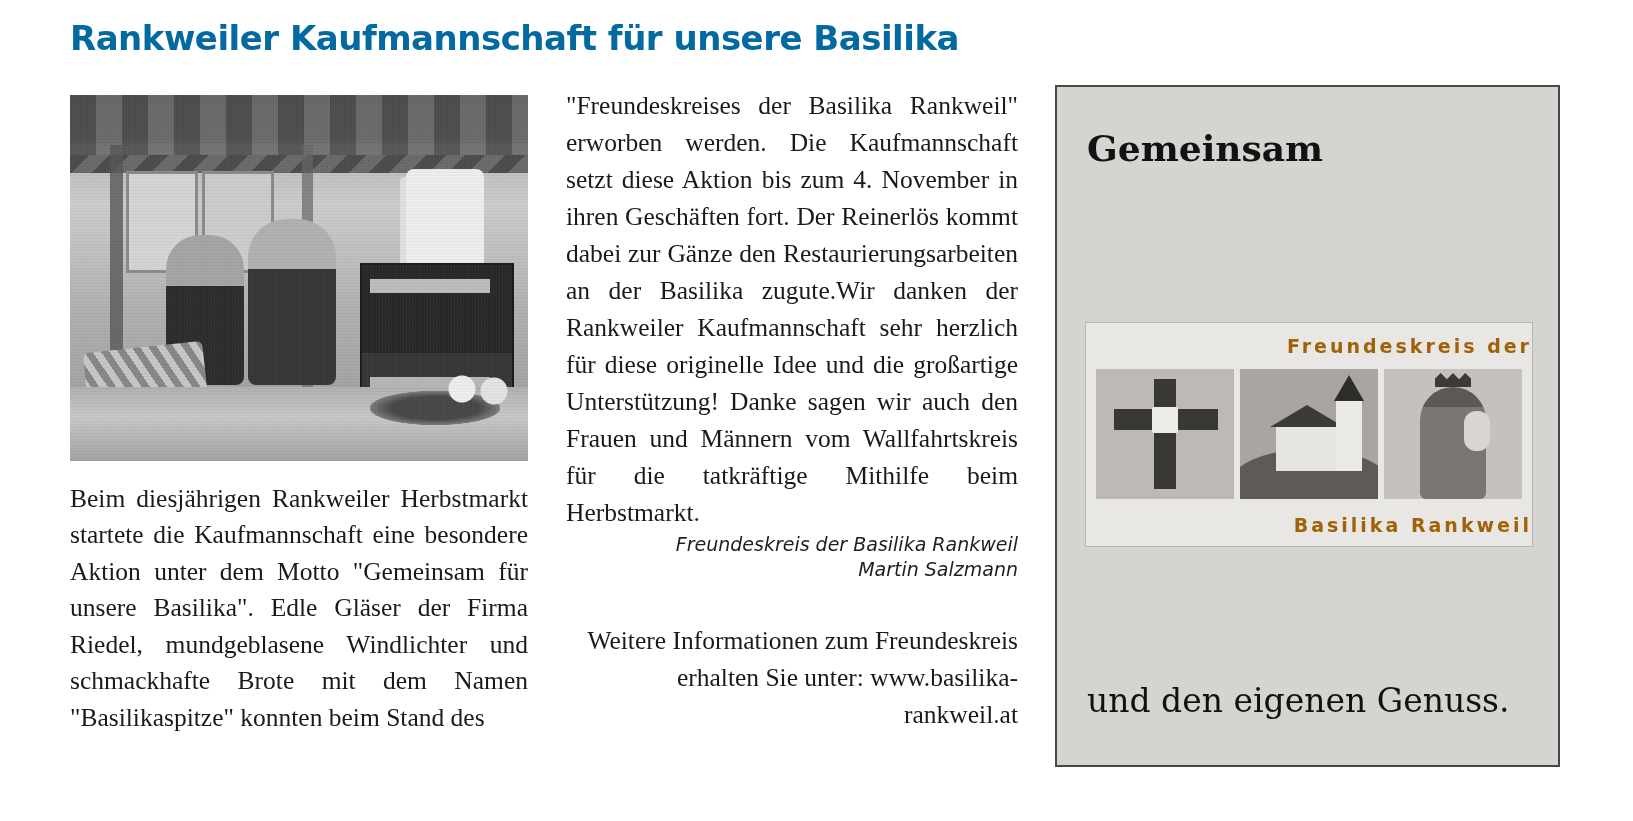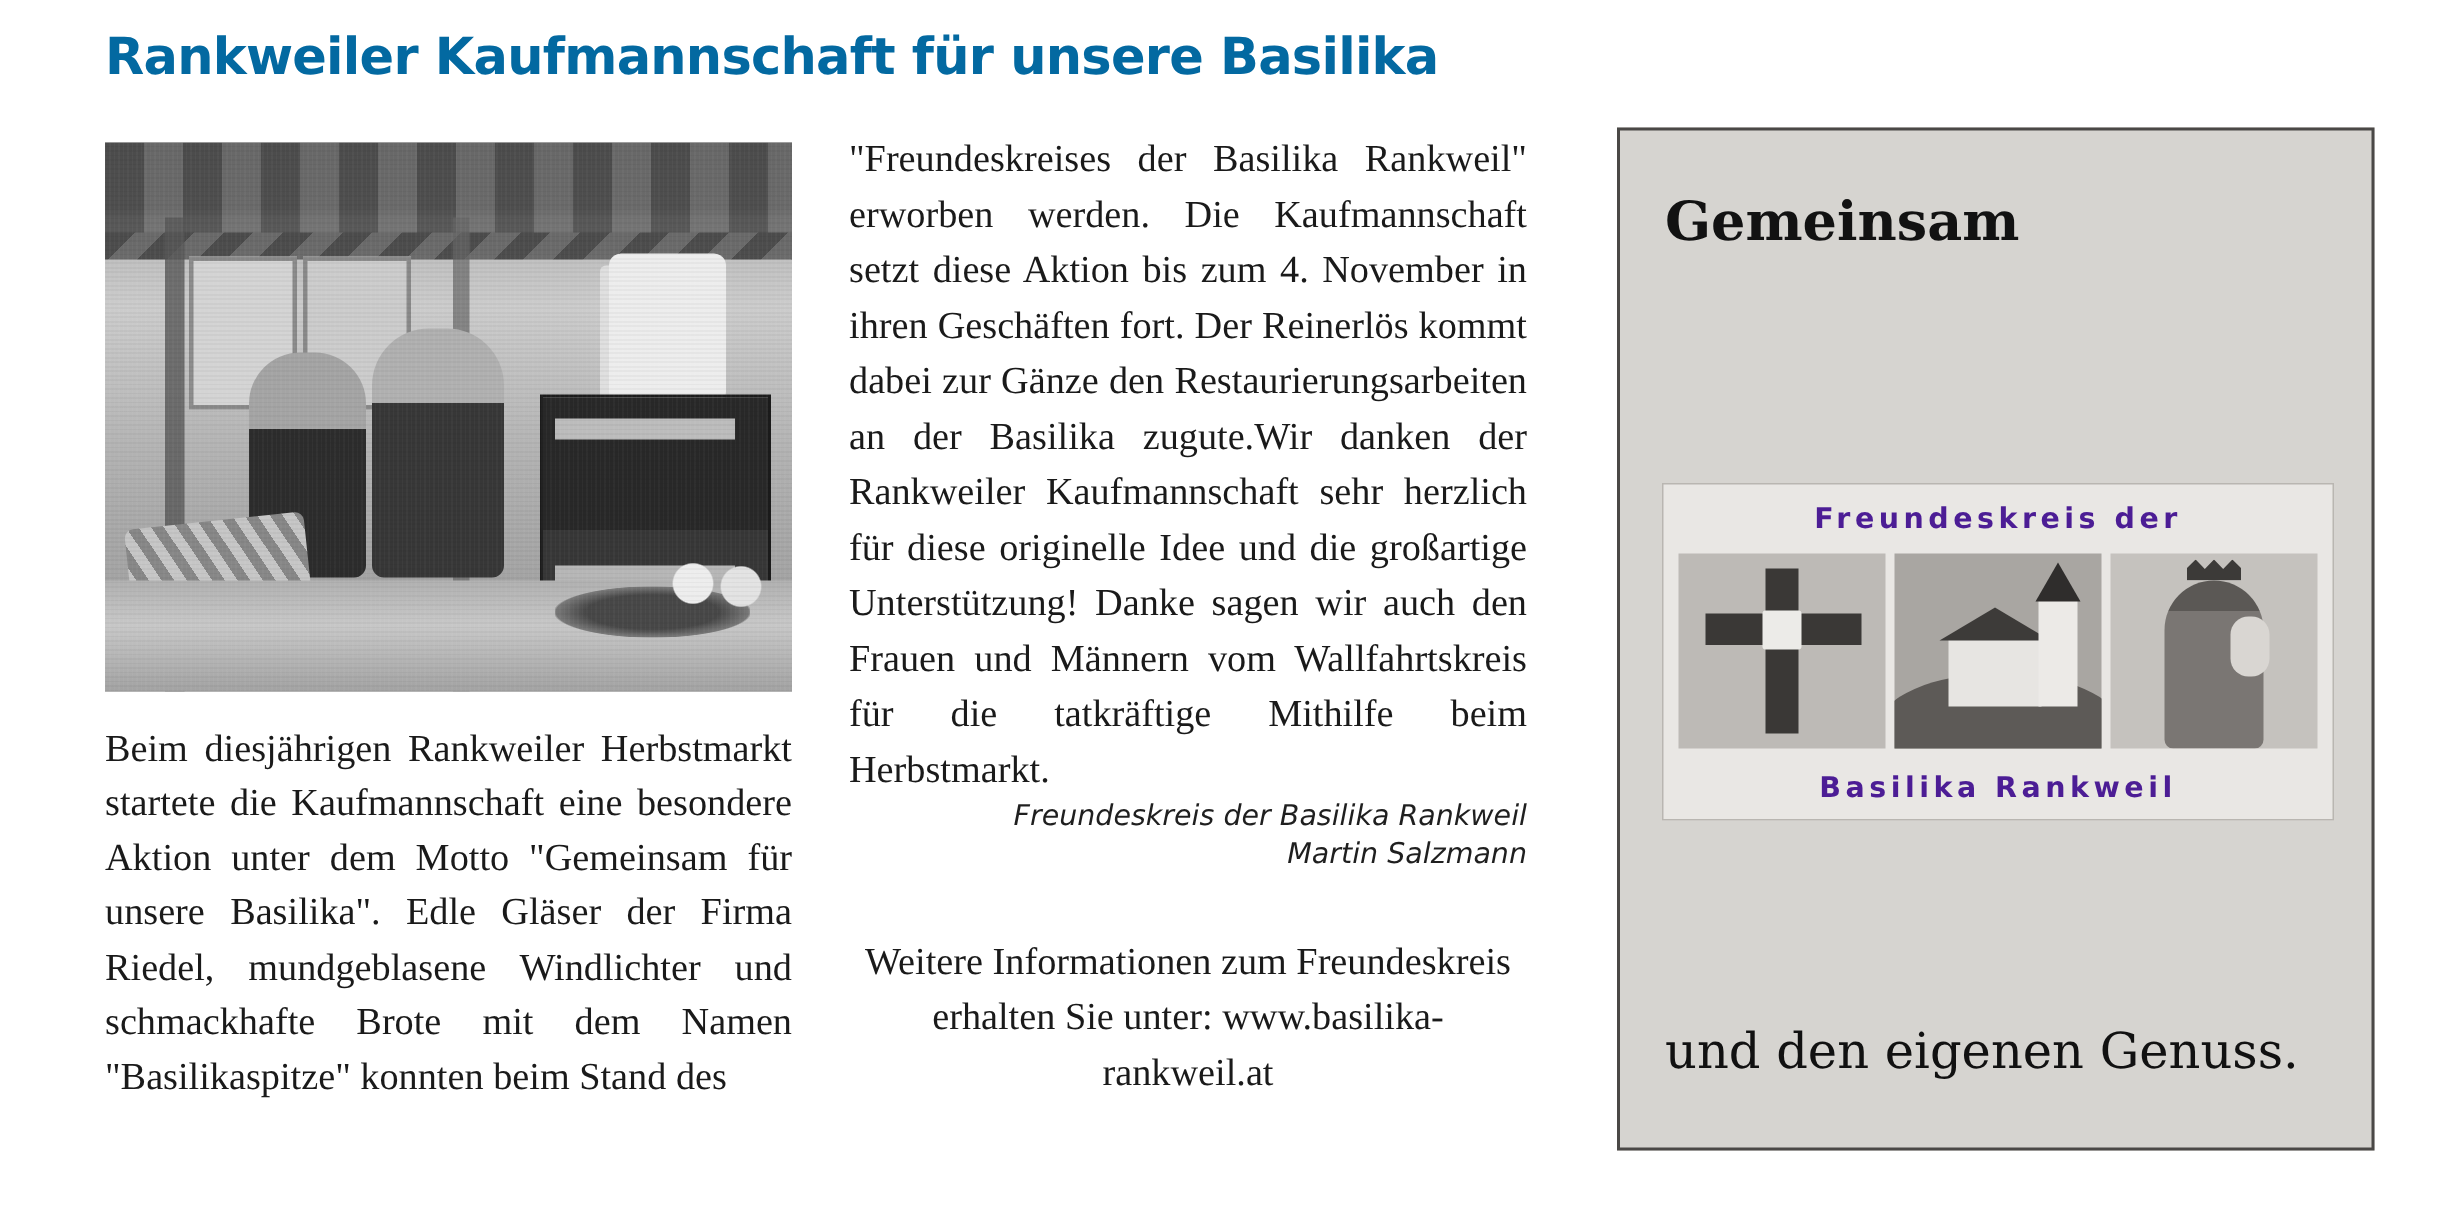--- a/index.html
+++ b/index.html
@@ -148,34 +148,33 @@
     font-family: "DejaVu Sans", sans-serif;
     font-style: italic;
     font-size: 19px;
     line-height: 1.35;
     color: #1f1f1f;
   }
   .col2 p.more {
     margin: 40px 0 0 0;
     font-size: 25.5px;
     line-height: 1.45;
-    text-align: center;
+    text-align: right;
   }
 
   
   .advert {
     position: absolute;
     left: 1055px;
     top: 85px;
     width: 505px;
     height: 682px;
     background: #d6d4d0;
     border: 2px solid #4a4846;
     box-sizing: border-box;
-    margin-left: 23px;
   }
   .advert .ad-title {
     position: absolute;
     left: 30px;
     top: 38px;
     font-family: "DejaVu Serif", serif;
     font-weight: bold;
     font-size: 36px;
     line-height: 1.28;
     color: #121212;
@@ -188,26 +187,26 @@
     height: 225px;
     background: #e9e7e4;
     border: 1px solid #b9b6b1;
     box-sizing: border-box;
   }
   .logo .line-top,
   .logo .line-bot {
     position: absolute;
     left: 0;
     width: 100%;
-    text-align: center;
+    text-align: right;
     font-family: "DejaVu Sans", sans-serif;
     font-weight: bold;
     font-size: 19px;
     letter-spacing: 3px;
-    color: #4c1d95;
+    color: #a16207;
   }
   .logo .line-top { top: 12px; }
   .logo .line-bot { bottom: 10px; }
   .logo .panels {
     position: absolute;
     left: 10px;
     right: 10px;
     top: 46px;
     height: 130px;
     display: flex;

